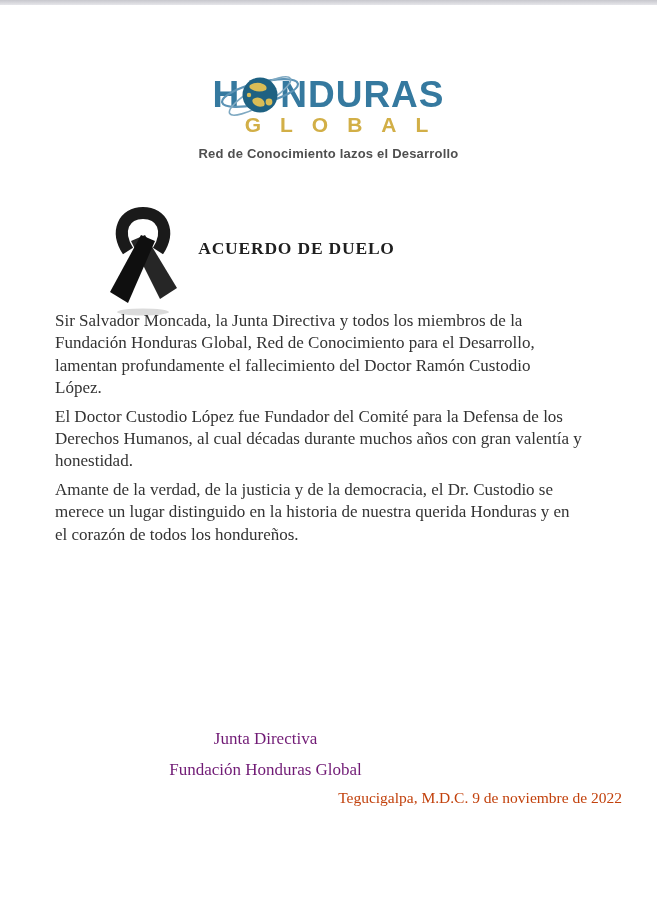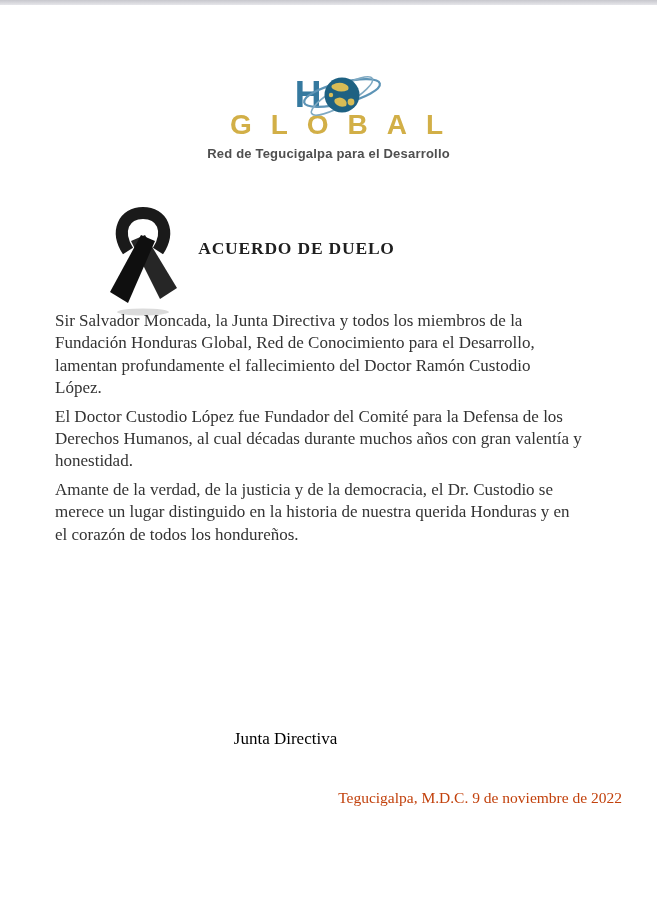--- a/index.html
+++ b/index.html
@@ -25,21 +25,21 @@
     color:#35799f;letter-spacing:1px;
   }
   .globe-slot{
     width:40px;height:38px;position:relative;flex:0 0 auto;
   }
   .globe-slot svg{
     position:absolute;left:-22px;top:-5px;width:84px;height:48px;overflow:visible;
   }
   .logo-line2{
     font-family:"Liberation Sans", sans-serif;
-    font-weight:bold;font-size:28px;line-height:17px;
+    font-weight:bold;font-size:21px;line-height:17px;
     color:#d2af47;letter-spacing:19px;padding-left:35px;
     margin-top:2px;
   }
   .logo-tagline{
     font-family:"Liberation Sans", sans-serif;
     font-weight:bold;font-size:13px;line-height:15px;
     color:#4f4f4f;margin-top:13px;letter-spacing:0.2px;
   }
   
   .ribbon{
@@ -54,21 +54,21 @@
     position:absolute;top:310px;left:55px;width:592px;
   }
   .content p{
     margin:0 0 6px 0;
     font-size:17px;line-height:22.4px;color:#333333;
     white-space:pre-line;
   }
   
   .signoff{
     position:absolute;top:728px;left:0;width:531px;text-align:center;
-    font-size:17px;color:#000000;margin-left:20px;
+    font-size:17px;color:#701a75;
   }
   .signoff .line{line-height:22px;margin-bottom:9px;}
   .dateline{
     position:absolute;top:789px;right:35px;
     font-size:15.5px;color:#c2410c;
   }
 </style>
 </head>
 <body>
 
@@ -81,23 +81,24 @@
       <svg viewBox="0 0 84 48" xmlns="http://www.w3.org/2000/svg">
         <ellipse cx="42" cy="22" rx="39" ry="10.5" fill="none" stroke="#5d94b6" stroke-width="2.2" transform="rotate(-14 42 22)"></ellipse>
         <ellipse cx="42" cy="25" rx="35" ry="9" fill="none" stroke="#7fa9c2" stroke-width="1.6" transform="rotate(-30 42 25)"></ellipse>
         <circle cx="42" cy="24" r="17.5" fill="#1e6182"></circle>
         <path d="M32 14 q7 -4 13 -1 q5 2 3 6 q-7 3 -13 0 q-5 -2 -3 -5 Z" fill="#d9bc55"></path>
         <path d="M35 28 q5 -3 9 0 q4 3 2 7 q-5 2 -9 -1 q-4 -3 -2 -6 Z" fill="#d9bc55"></path>
         <circle cx="51" cy="31" r="3.4" fill="#d9bc55"></circle>
         <circle cx="31" cy="24" r="2.2" fill="#d9bc55"></circle>
       </svg>
     </span>
+    <span>NDURAS</span>
   </div>
   <div class="logo-line2">GLOBAL</div>
-  <div class="logo-tagline">Red de Tegucigalpa para el Desarrollo</div>
+  <div class="logo-tagline">Red de Conocimiento lazos el Desarrollo</div>
 </div>
 
 <div class="ribbon">
   <svg viewBox="0 0 92 114" width="92" height="114" xmlns="http://www.w3.org/2000/svg">
     <ellipse cx="46" cy="107" rx="26" ry="3.5" fill="#d2d2d2" opacity="0.8"></ellipse>
     <path d="M34 36 L63 94 L80 83 L48 30 Z" fill="#262626"></path>
     <path d="M31 46 C 18 26 27 8 46 8 C 65 8 74 26 61 46" fill="none" stroke="#1a1a1a" stroke-width="12"></path>
     <path d="M58 36 L31 98 L13 87 L44 30 Z" fill="#0f0f0f"></path>
   </svg>
 </div>
@@ -112,15 +113,16 @@
   <p>El Doctor Custodio López fue Fundador del Comité para la Defensa de los
 Derechos Humanos, al cual décadas durante muchos años con gran valentía y
 honestidad.</p>
   <p>Amante de la verdad, de la justicia y de la democracia, el Dr. Custodio se
 merece un lugar distinguido en la historia de nuestra querida Honduras y en
 el corazón de todos los hondureños.</p>
 </div>
 
 <div class="signoff">
   <div class="line">Junta Directiva</div>
+  <div class="line">Fundación Honduras Global</div>
 </div>
 
 <div class="dateline">Tegucigalpa, M.D.C. 9 de noviembre de 2022</div>
 
 </body></html>

